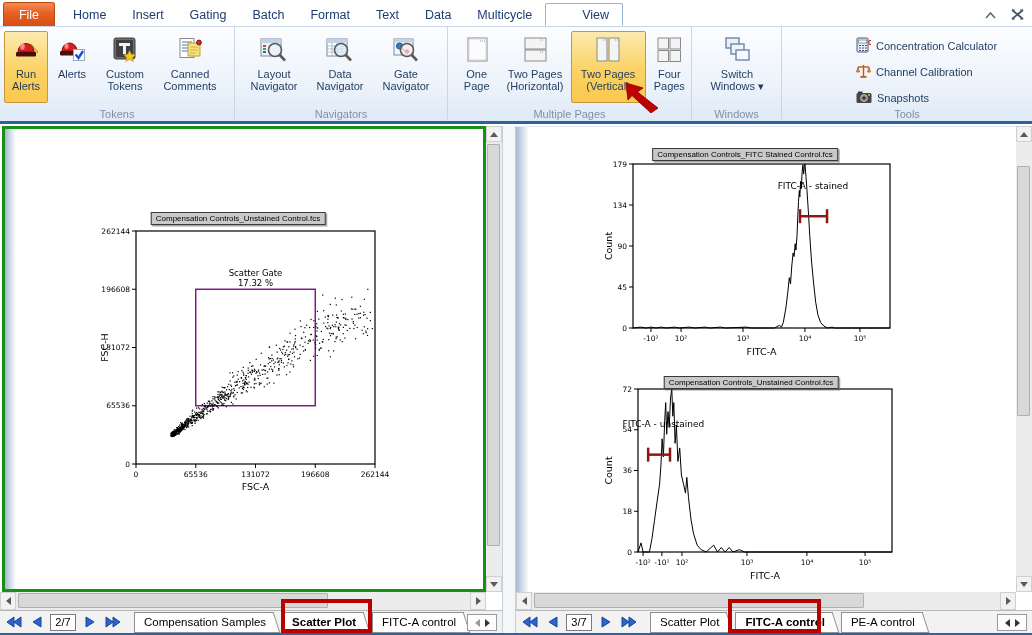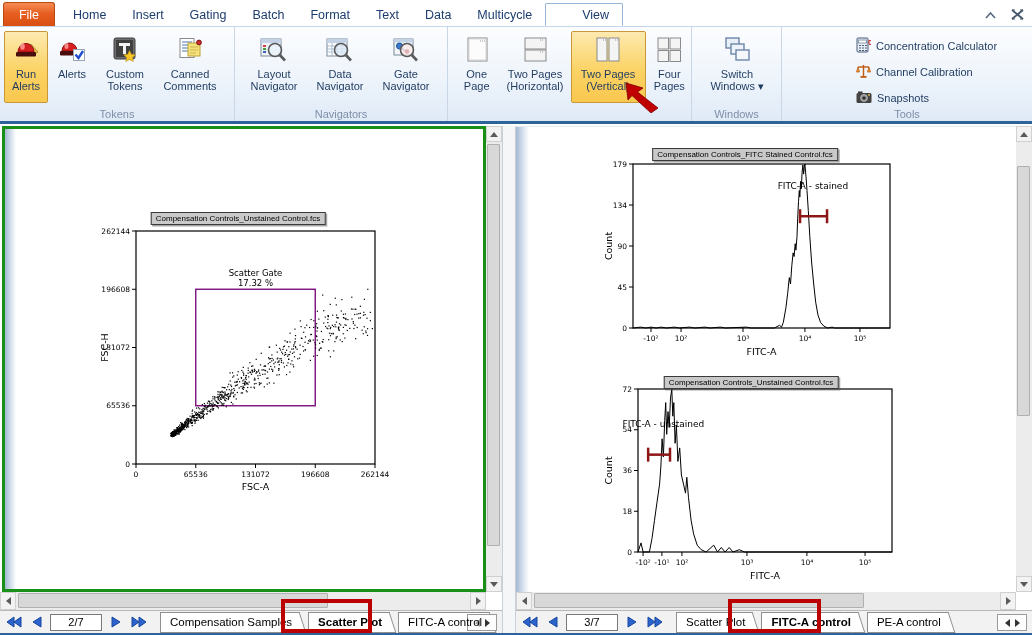--- a/index.html
+++ b/index.html
@@ -65,21 +65,21 @@
   .tri-right { width:0;height:0;border-top:4px solid transparent;border-bottom:4px solid transparent;border-left:5px solid #5a5a5a; }
 
   .splitter { position:absolute; left:502px; top:126px; width:14px; height:507px;
     background:#f5f6f8; border-left:1px solid #c8cfd8; border-right:1px solid #c8cfd8; }
 
   
   .tabbar { position:absolute; top:610px; height:23px; background:#f2f2f2;
     border-top:1px solid #b8b8b8; display:flex; align-items:center; }
   .pgbtn { margin-left:5px; width:18px; height:15px; display:flex; align-items:center;
     justify-content:center; cursor:default; }
-  .pagebox { margin-left:4px; width:52px; height:17px; background:#fff; border:1px solid #7a7a7a;
+  .pagebox { margin-left:4px; width:26px; height:17px; background:#fff; border:1px solid #7a7a7a;
     font-size:11px; display:flex; align-items:center; justify-content:center; }
   .sheet-tabs { display:flex; margin-left:12px; height:21px; align-items:stretch; }
   .sheet-tab { position:relative; background:#fff; border:1px solid #8f8f8f; border-right:none;
     padding:0 4px 0 9px; display:flex; align-items:center; font-size:11.5px; color:#000;
     margin-right:12px; cursor:default; }
   .sheet-tab::after { content:""; position:absolute; top:-1px; bottom:-1px; right:-7px; width:13px;
     background:#fff; border:1px solid #8f8f8f; border-left:none; transform:skewX(18deg); }
   .sheet-tab span { position:relative; z-index:1; white-space:nowrap; }
   .sheet-tab.active span { font-weight:bold; }
   .tabscroll { position:absolute; right:5px; top:3px; width:30px; height:17px; background:#fdfdfd;
@@ -272,20 +272,21 @@
               <rect x="4" y="3" width="10.5" height="11" fill="#f4f4f4" stroke="#8a8a8a"></rect>
               <rect x="16" y="3" width="10.5" height="11" fill="#f4f4f4" stroke="#8a8a8a"></rect>
               <rect x="4" y="15.5" width="10.5" height="11" fill="#f4f4f4" stroke="#8a8a8a"></rect>
               <rect x="16" y="15.5" width="10.5" height="11" fill="#f4f4f4" stroke="#8a8a8a"></rect>
             </svg>
           </span>
           <span>Four</span>
           <span>Pages</span>
         </div>
       </div>
+      <div class="glabel">Multiple Pages</div>
     </div>
 
     <div class="rgroup" style="left:692px;width:90px;">
       <div class="gbtns" style="padding-left:14px;">
         <div class="bigbtn" style="width:62px;">
           <span class="ic">
             <svg width="30" height="30" viewBox="0 0 30 30">
               <rect x="4" y="3" width="13" height="10" fill="#e7eff7" stroke="#6e87a8" stroke-width="1.4"></rect>
               <rect x="9" y="9" width="13" height="10" fill="#eef4fa" stroke="#6e87a8" stroke-width="1.4"></rect>
               <rect x="14" y="15" width="13" height="10" fill="#f5f9fd" stroke="#6e87a8" stroke-width="1.4"></rect>

